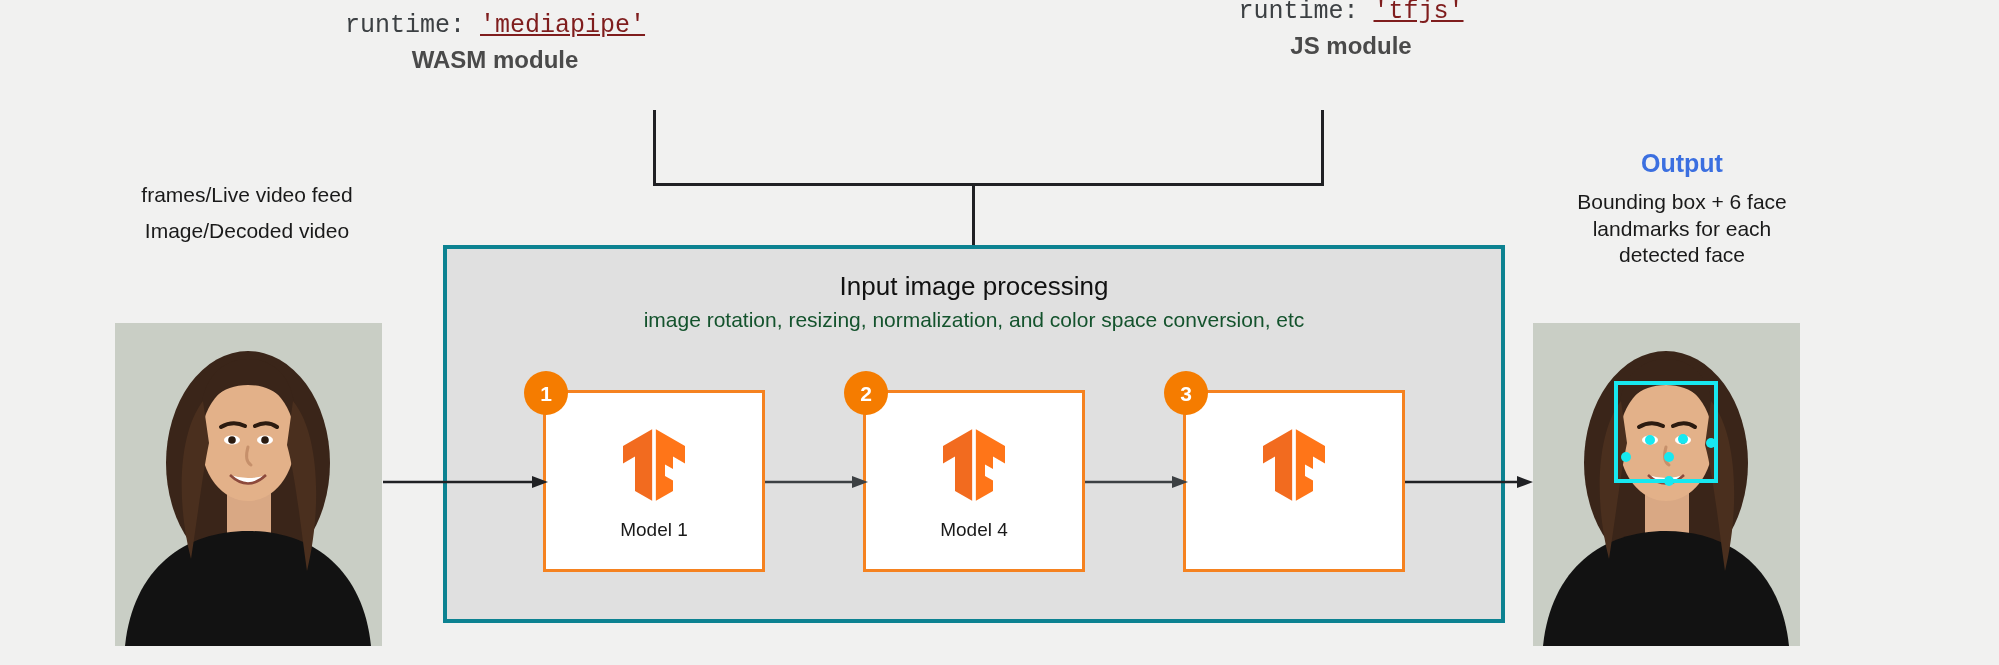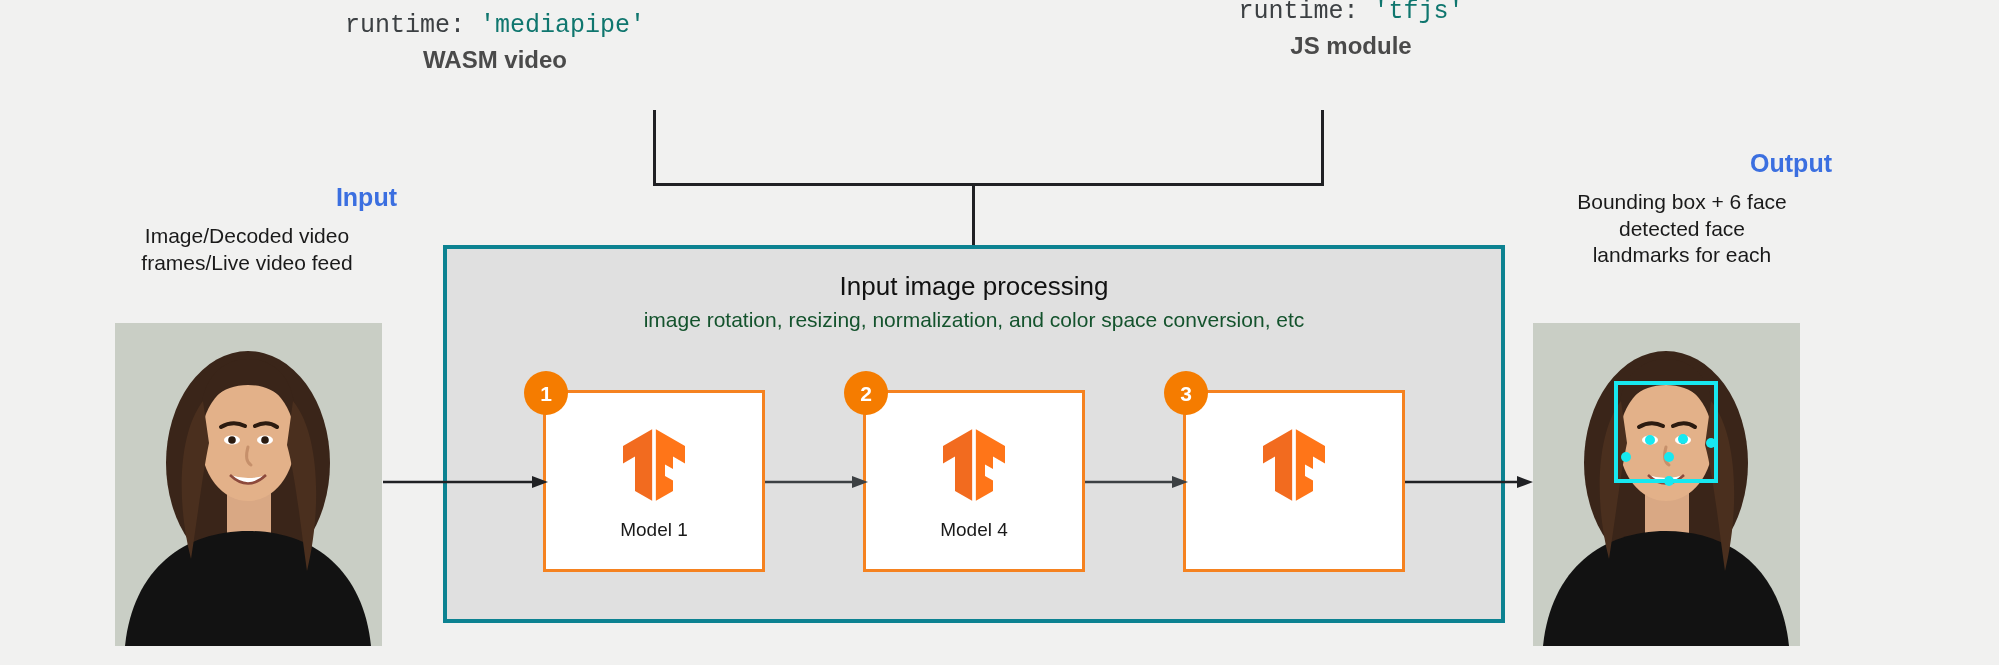--- a/index.html
+++ b/index.html
@@ -24,21 +24,21 @@
     width: 420px;
   }
   .runtime-code {
     font-family: "Liberation Mono", "DejaVu Sans Mono", monospace;
     font-size: 25px;
     color: #3c4043;
     letter-spacing: 0px;
     white-space: pre;
     line-height: 1.1;
   }
-  .runtime-code .str { color: #0f766e; }
+  .runtime-code .str { color: #7f1d1d; text-decoration: underline; }
   .runtime-label {
     font-size: 24px;
     font-weight: bold;
     color: #4a4a4a;
     margin-top: 7px;
     line-height: 1.1;
   }
 
   
   .bracket-line {
@@ -137,21 +137,20 @@
   .side-caption {
     position: absolute;
     text-align: center;
     width: 300px;
   }
   .caption-title {
     font-size: 25px;
     font-weight: bold;
     color: #3b6fe0;
     line-height: 1.25;
-    text-align: right;
   }
   .caption-body {
     font-size: 21px;
     color: #1a1a1a;
     line-height: 1.25;
     margin-top: 10px;
   }
 
   
   .photo {
@@ -161,21 +160,21 @@
   }
   .photo svg { display: block; }
 </style>
 </head>
 <body>
 
 <div class="stage">
 
   <div class="runtime-note" style="left:285px; top:12px;">
     <div class="runtime-code"><span>runtime: </span><span class="str">'mediapipe'</span></div>
-    <div class="runtime-label">WASM video</div>
+    <div class="runtime-label">WASM module</div>
   </div>
 
   <div class="runtime-note" style="left:1141px; top:-2px;">
     <div class="runtime-code"><span>runtime: </span><span class="str">'tfjs'</span></div>
     <div class="runtime-label">JS module</div>
   </div>
 
   <div class="bracket-line" style="left:653px; top:110px; width:3px; height:76px;"></div>
   <div class="bracket-line" style="left:1321px; top:110px; width:3px; height:76px;"></div>
   <div class="bracket-line" style="left:653px; top:183px; width:671px; height:3px;"></div>
@@ -244,23 +243,22 @@
   </div>
 
   <div class="arrow" style="left:1405px; top:474px; width:128px;">
     <svg width="128" height="16" viewBox="0 0 128 16">
       <line x1="0" y1="8" x2="115" y2="8" stroke="#202124" stroke-width="2.4"></line>
       <polygon points="128,8 112,2 112,14" fill="#202124"></polygon>
     </svg>
   </div>
 
   <div class="side-caption" style="left:97px; top:182px;">
-    <div class="caption-title">Input</div>
+    <div class="caption-body" style="margin-top:0">frames/Live video feed</div>
     <div class="caption-body">Image/Decoded video</div>
-    <div class="caption-body" style="margin-top:0">frames/Live video feed</div>
   </div>
 
   <div class="photo" style="left:115px; top:323px; width:267px; height:323px;">
     <svg width="267" height="323" viewBox="0 0 267 323">
       <rect width="267" height="323" fill="#c9cec5"></rect>
 
       <ellipse cx="133" cy="140" rx="82" ry="112" fill="#3a2519"></ellipse>
 
       <rect x="112" y="160" width="44" height="60" fill="#d9a884"></rect>
 
@@ -284,22 +282,22 @@
       <path d="M133 124 q-4 14 3 18" stroke="#c6906b" stroke-width="3" fill="none" stroke-linecap="round"></path>
 
       <path d="M115 152 q18 16 36 0 q-18 6 -36 0 Z" fill="#ffffff"></path>
       <path d="M115 152 q18 17 36 0" stroke="#8d4a3c" stroke-width="2.5" fill="none"></path>
     </svg>
   </div>
 
   <div class="side-caption" style="left:1532px; top:148px;">
     <div class="caption-title">Output</div>
     <div class="caption-body">Bounding box + 6 face</div>
+    <div class="caption-body" style="margin-top:0">landmarks for each</div>
     <div class="caption-body" style="margin-top:0">detected face</div>
-    <div class="caption-body" style="margin-top:0">landmarks for each</div>
   </div>
 
   <div class="photo" style="left:1533px; top:323px; width:267px; height:323px;">
     <svg width="267" height="323" viewBox="0 0 267 323">
       <rect width="267" height="323" fill="#c9cec5"></rect>
       <ellipse cx="133" cy="140" rx="82" ry="112" fill="#3a2519"></ellipse>
       <rect x="112" y="160" width="44" height="60" fill="#d9a884"></rect>
       <path d="M10 323 C18 245 70 208 133 208 C196 208 248 245 256 323 Z" fill="#121212"></path>
       <ellipse cx="133" cy="118" rx="47" ry="60" fill="#e3b189"></ellipse>
       <path d="M86 106 C82 52 110 36 133 36 C156 36 184 52 180 106 C176 78 160 62 133 62 C106 62 90 78 86 106 Z" fill="#3a2519"></path>

